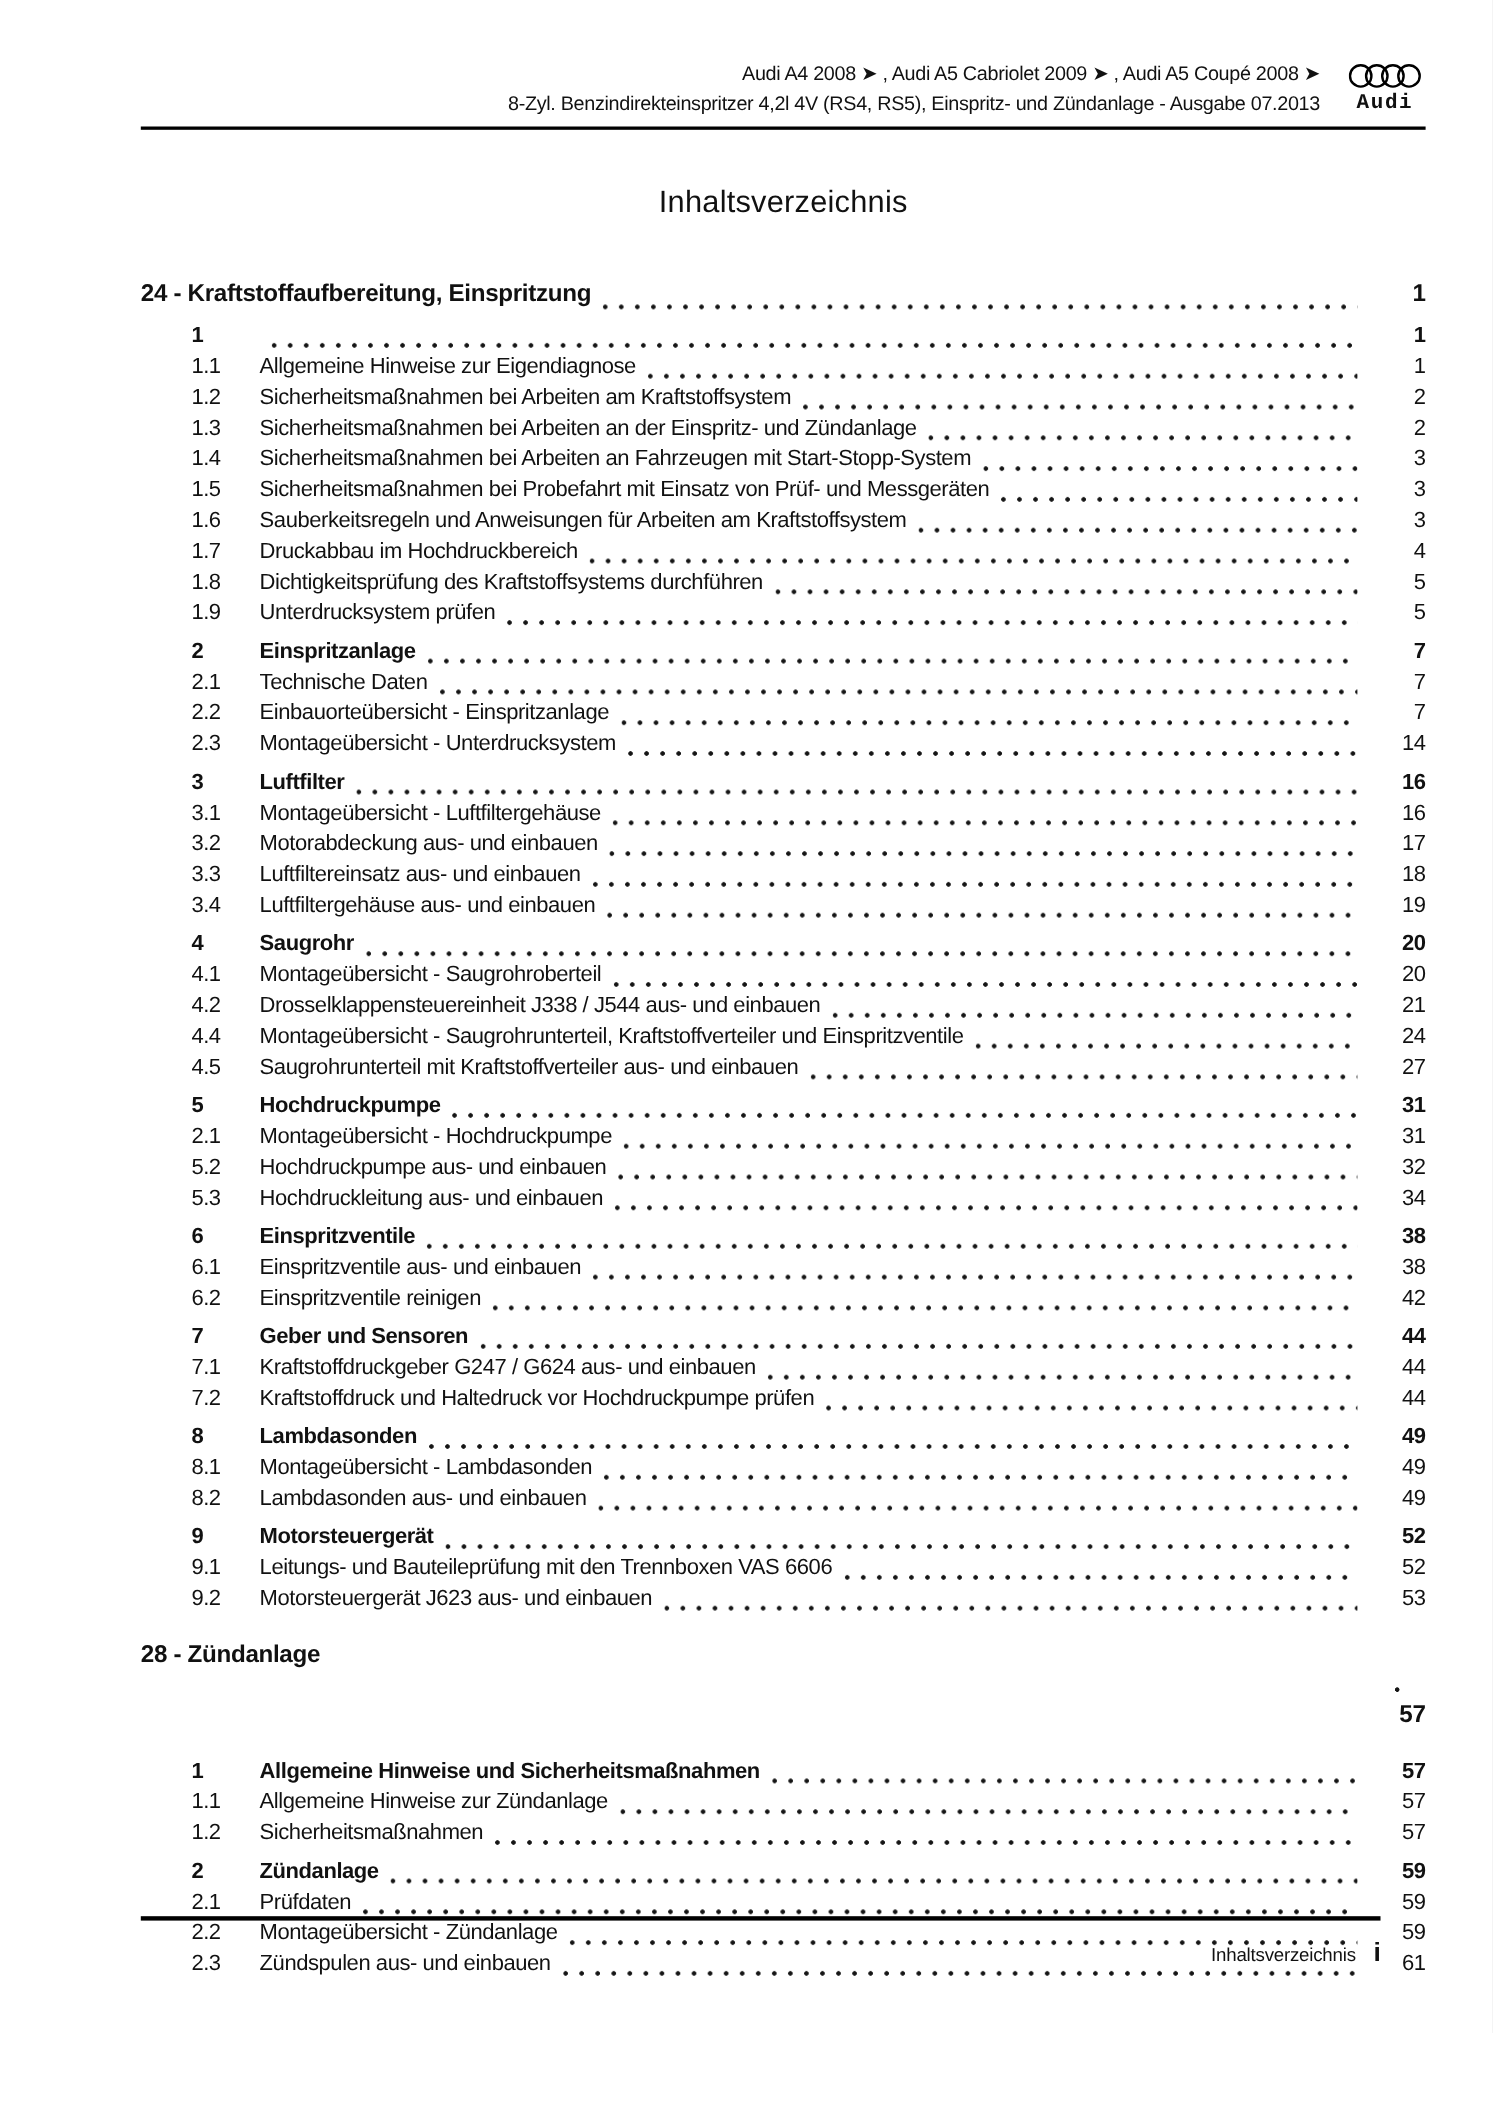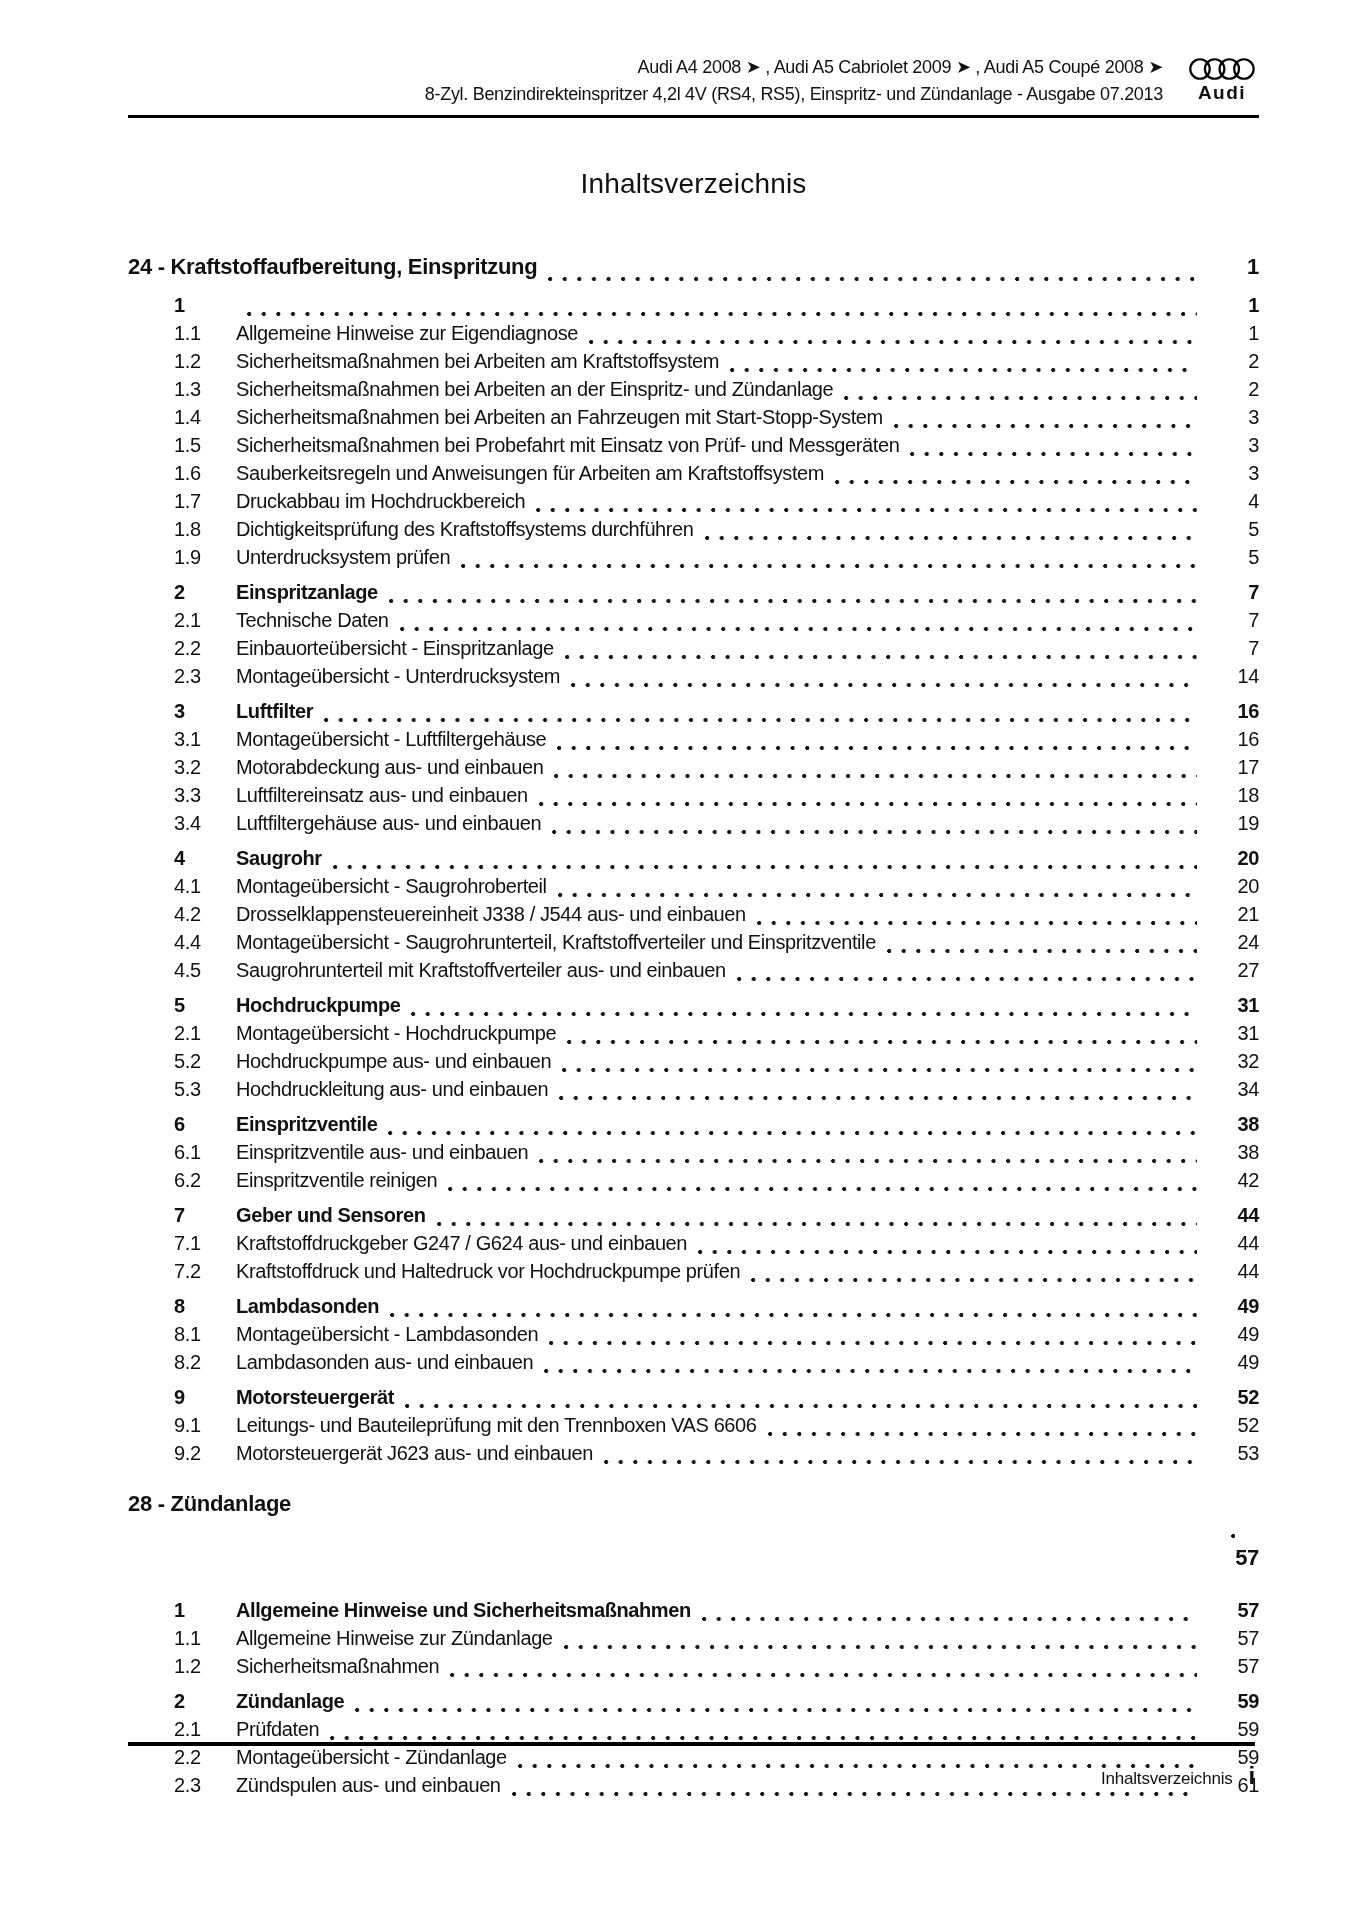--- a/index.html
+++ b/index.html
@@ -4,21 +4,21 @@
 <style>
   html,body{margin:0;padding:0;background:#e8e8e8;}
   .page{
     position:relative;
     width:1357px;height:1920px;
     margin:0 auto;
     background:#ffffff;
     color:#111;
     font-family:"Liberation Sans", sans-serif;
     box-sizing:border-box;
-    padding:54px 98px 0 128px;
+    padding:54px 61px 0 128px;
     overflow:hidden;
   }
   
   .header{position:relative;}
   .header-lines{
     text-align:right;
     padding-right:96px;
     font-size:18px;
     line-height:27px;
     letter-spacing:-0.3px;
@@ -29,20 +29,21 @@
     top:0;right:-6px;
     width:86px;
     text-align:center;
   }
   .logo svg{display:block;margin:2px auto 0;}
   .logo-word{
     font-size:19px;
     font-weight:800;
     letter-spacing:1.5px;
     line-height:22px;
+    font-family:Liberation Mono, monospace;
   }
   .header-rule{height:3px;background:#000;margin-top:7px;}
   
   .title{
     text-align:center;
     font-size:28px;
     font-weight:400;
     letter-spacing:0.2px;
     margin:50px 0 50px 0;
   }

